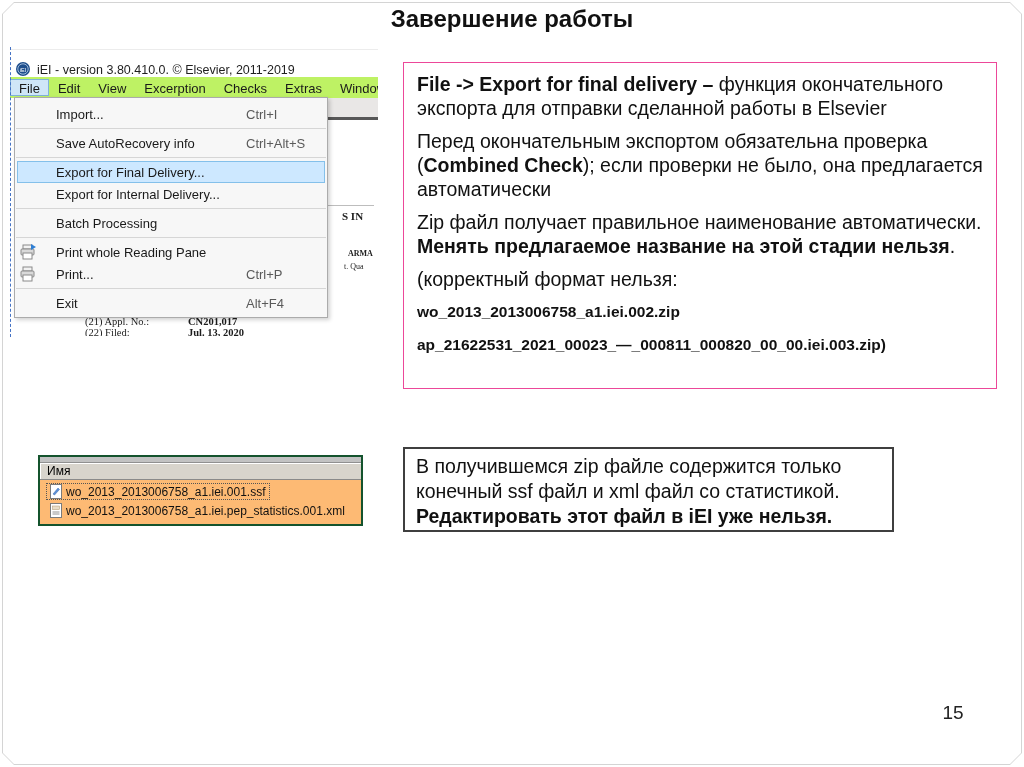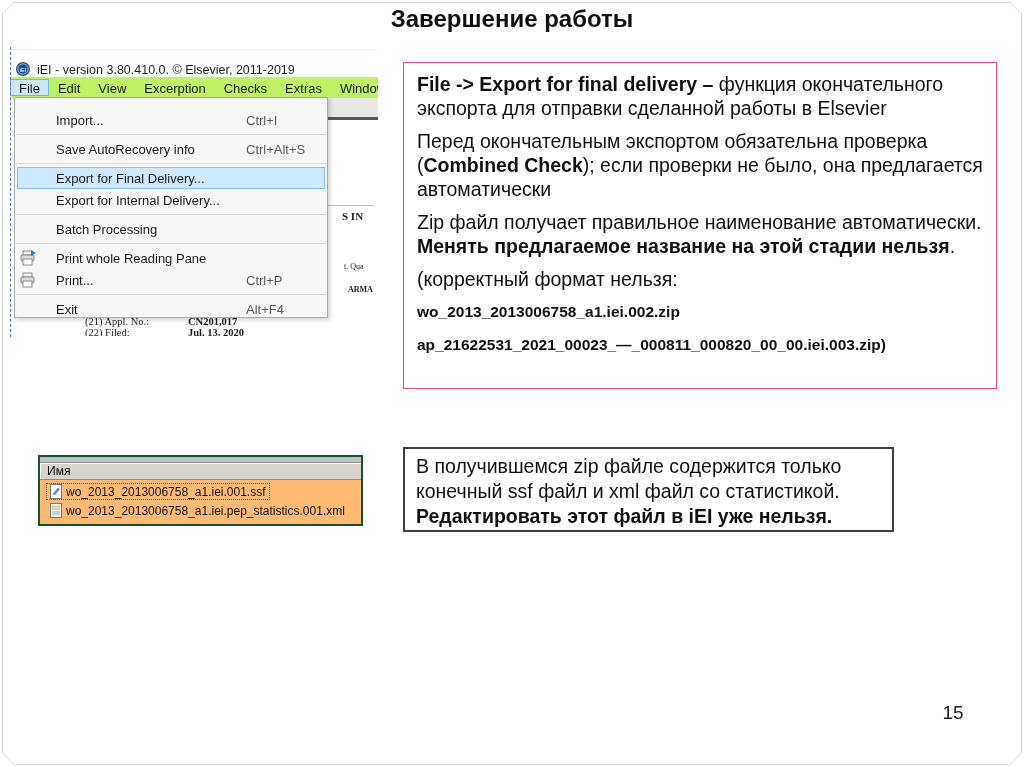--- a/index.html
+++ b/index.html
@@ -30,33 +30,33 @@
     display:flex; align-items:center; font-size:13px; color:#1a1a1a; }
   .mb-item { padding:2px 9px 0 9px; white-space:nowrap; }
   .mb-item.active { background:#cfe6f7; box-shadow:inset 0 0 0 1px #7fb2d9; }
 
   
   .bg-toolbar { position:absolute; left:316px; right:0; top:48px; height:22px;
     background:#e9e7e6; border-bottom:3px solid #575757; }
   .doc-rule { position:absolute; left:318px; right:4px; top:155px; height:1px; background:#bdbdbd; }
   .doc-frag { position:absolute; font-family:"Liberation Serif", serif; color:#222; white-space:nowrap; }
   #frag-heading { left:332px; top:160px; font-size:11px; font-weight:bold; }
-  #frag-l1 { left:338px; top:199px; font-size:8px; font-weight:bold;margin-top:36px; }
+  #frag-l1 { left:338px; top:199px; font-size:8px; font-weight:bold; }
   #frag-l2 { left:334px; top:212px; font-size:8px; }
   #frag-l3 { left:334px; top:227px; font-size:8px;padding-left:44px; }
 
   .patent { position:absolute; left:75px; top:266px; font-family:"Liberation Serif", serif;
     font-size:10.5px; line-height:11px; color:#1c1c1c; white-space:nowrap; }
   .patent .plabel { display:inline-block; width:103px; }
   .patent .pvalue { font-weight:bold; }
 
   
   #file-dropdown { position:absolute; left:4px; top:47px; width:314px; height:221px;
     background:#f7f7f7; border:1px solid #ababab; box-shadow:2px 2px 4px rgba(0,0,0,.18);
-    padding-top:11px; z-index:3; }
+    padding-top:5px; z-index:3; }
   .mi { position:relative; height:22px; display:flex; align-items:center;
     padding-left:41px; font-size:13px; color:#1a1a1a; white-space:nowrap; }
   .mi .sc { position:absolute; left:231px; color:#5a5a5a; }
   .mi.hl { margin:0 2px; padding-left:39px; background:#cde8ff; box-shadow:inset 0 0 0 1px #84c0ea; }
   .msep { height:1px; background:#d6d6d6; margin:3px 1px; }
   .gicon { position:absolute; left:4px; top:2px; width:19px; height:18px; }
 
   
   #info-box { position:absolute; left:403px; top:62px; width:594px; height:327px;
     border:1px solid #ec4899; background:#fff; padding:9px 13px; overflow:hidden; z-index:2;

